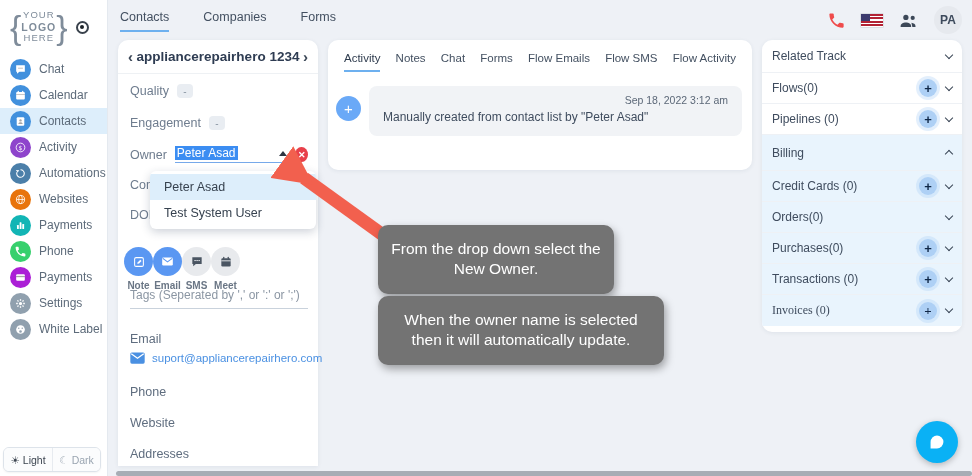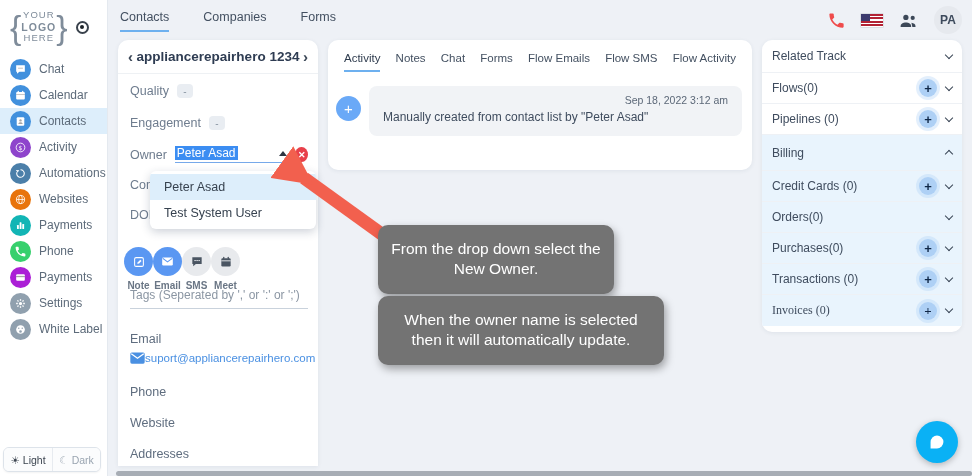--- a/index.html
+++ b/index.html
@@ -54,21 +54,21 @@
   .dd-item { height:26px; display:flex; align-items:center; padding:0 14px; font-size:12.5px; color:#37424f; cursor:pointer; }
   .dd-item.hl { background:#ddeefb; }
   .actions { position:absolute; left:0; right:0; top:207px; display:flex; justify-content:flex-start; padding:0 6px;font-weight:bold; }
   .action { display:flex; flex-direction:column; align-items:center; gap:4px; cursor:pointer; }
   .action .circ { width:29px; height:29px; border-radius:50%; display:flex; align-items:center; justify-content:center; }
   .action .circ.blue { background:#5a97f2; }
   .action .circ.gray { background:#e8eaed; }
   .action span.lbl { font-size:10px; color:#6a7685; }
   .tags-row { position:absolute; left:12px; right:10px; top:248px; font-size:12px; color:#8b96a3; border-bottom:1px solid #c9d2dc; padding-bottom:6px; cursor:text; }
   .field-label { position:absolute; left:12px; font-size:12.5px; color:#5f6d7f; }
-  .email-link { position:absolute; left:12px; top:312px; display:flex; align-items:center; font-size:11.5px; color:#4a90e2; cursor:pointer; }
+  .email-link { position:absolute; left:12px; top:312px; display:flex; align-items:center; gap:7px; font-size:11.5px; color:#4a90e2; cursor:pointer; }
 
   
   .activity-card { left:220px; top:40px; width:424px; height:130px; }
   .act-tabs { display:flex; justify-content:space-between; padding:12px 16px 0 16px; font-size:11.5px; color:#435061; }
   .act-tab { padding-bottom:6px; cursor:pointer; white-space:nowrap; }
   .act-tab.active { border-bottom:2px solid #6db0ef; color:#2f3c4e; }
   .act-body { display:flex; align-items:flex-start; padding:14px 10px 0 8px; gap:8px; }
   .plus-big { width:25px; height:25px; border-radius:50%; background:#6aa9f7; color:#fff; font-size:15px; display:flex; align-items:center; justify-content:center; margin-top:10px; cursor:pointer; }
   .act-entry { flex:1; background:#f1f3f6; border-radius:8px; padding:8px 14px 12px 14px; }
   .act-date { text-align:right; font-size:10.5px; color:#5c6878; }

